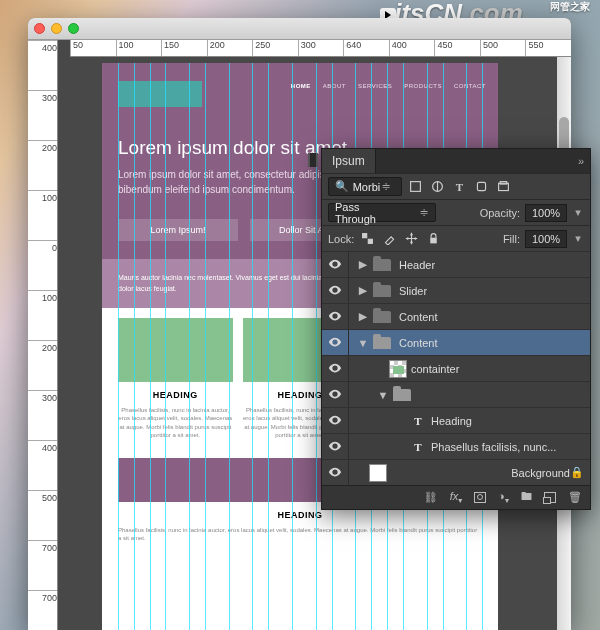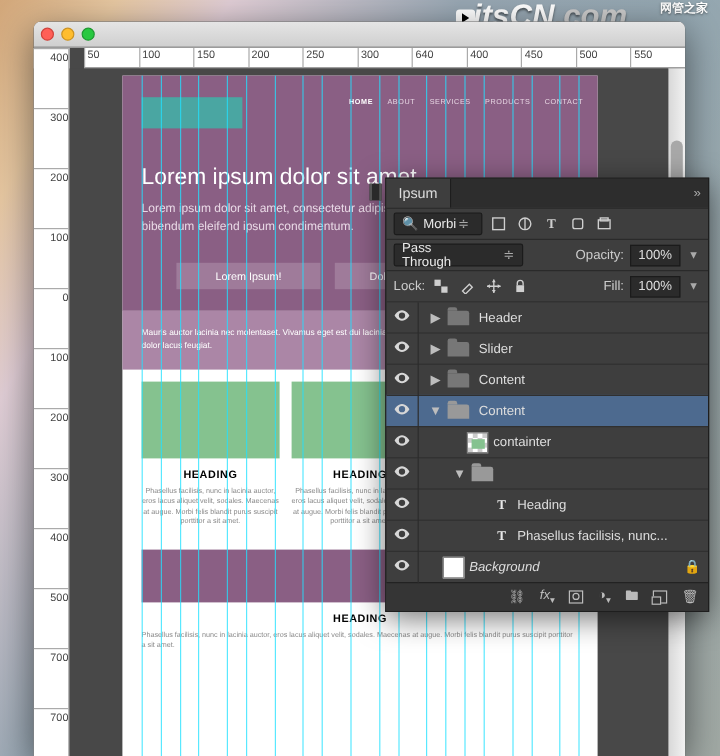--- a/index.html
+++ b/index.html
@@ -38,21 +38,21 @@
   .scrollbar-v .thumb{position:absolute;left:2px;right:2px;top:60px;height:110px;background:#a8a8a8;border-radius:5px;}
 
   
   .design{position:absolute;left:44px;top:6px;width:396px;height:620px;background:#fff;}
   .hero{background:#8a5f84;padding:18px 16px 18px 16px;color:#fff;position:relative;}
   .logo{width:84px;height:26px;background:#4aa6a2;margin-bottom:30px;}
   .nav{position:absolute;right:12px;top:20px;display:flex;gap:12px;font-size:6px;letter-spacing:.5px;color:#e8d7e4;}
   .nav span:first-child{color:#fff;font-weight:700;}
   h1.h{font-size:19px;font-weight:400;margin-bottom:8px;}
   .lead{font-size:10px;line-height:1.5;color:#e9d9e6;max-width:270px;}
-  .cta{display:flex;gap:12px;margin-top:22px;padding-left:29px;}
+  .cta{display:flex;gap:12px;margin-top:22px;}
   .cta div{flex:1;max-width:120px;text-align:center;font-size:9px;background:rgba(255,255,255,.18);padding:6px 4px;}
   .band{background:#ab86a6;color:#fff;font-size:7px;line-height:1.5;padding:14px 16px;}
   .mods{display:flex;gap:10px;padding:10px 16px;}
   .mods .col{flex:1;}
   .thumb{height:64px;background:#85c28f;margin-bottom:8px;}
   .mh{font-size:9px;font-weight:700;letter-spacing:.5px;text-align:center;margin-bottom:6px;}
   .mt{font-size:6px;color:#8a8a8a;line-height:1.4;text-align:center;}
   .bar{background:#8a5f84;height:44px;margin:8px 16px;}
   .sec{padding:0 16px;}
 
@@ -85,21 +85,21 @@
   .disc{width:12px;text-align:center;color:#bdbdbd;cursor:pointer;}
   .fic2{width:18px;height:14px;display:inline-flex;align-items:center;justify-content:center;margin:0 4px;}
   .fold{width:18px;height:12px;background:#777;border-radius:0 2px 0 0;position:relative;}
   .fold.open{background:#999;}
   .fold::before{content:"";position:absolute;left:0;top:-3px;width:8px;height:3px;background:inherit;border-radius:2px 2px 0 0;}
   .lay-thumb{width:18px;height:18px;background:#fff;border:1px solid #888;display:inline-block;vertical-align:middle;}
   .lay-thumb.checker{background:repeating-conic-gradient(#ccc 0 25%,#fff 0 50%) 0 0/8px 8px;position:relative;}
   .lay-thumb.checker::after{content:"";position:absolute;left:3px;top:5px;width:11px;height:8px;background:#85c28f;}
   .T{width:18px;text-align:center;font-family:Georgia,serif;font-weight:700;color:#eaeaea;}
   .lname{margin-left:4px;white-space:nowrap;overflow:hidden;text-overflow:ellipsis;flex:1;}
-  .lname.em{font-style:italic;}
+  .lname.em{text-align:right;}
   .lockc{width:14px;color:#bbb;font-size:11px;text-align:center;}
   .pfoot{height:24px;border-top:1px solid #222;display:flex;align-items:center;justify-content:flex-end;gap:12px;padding:0 8px;color:#bbb;background:#353535;}
   .pfoot span{font-size:11px;}
 </style>
 </head>
 <body>
 
 <div class="wm">
   <span class="play"></span><span>itsCN</span><span class="dot">.</span><span style="color:#ccc">com</span>
   <small>网管之家</small>

